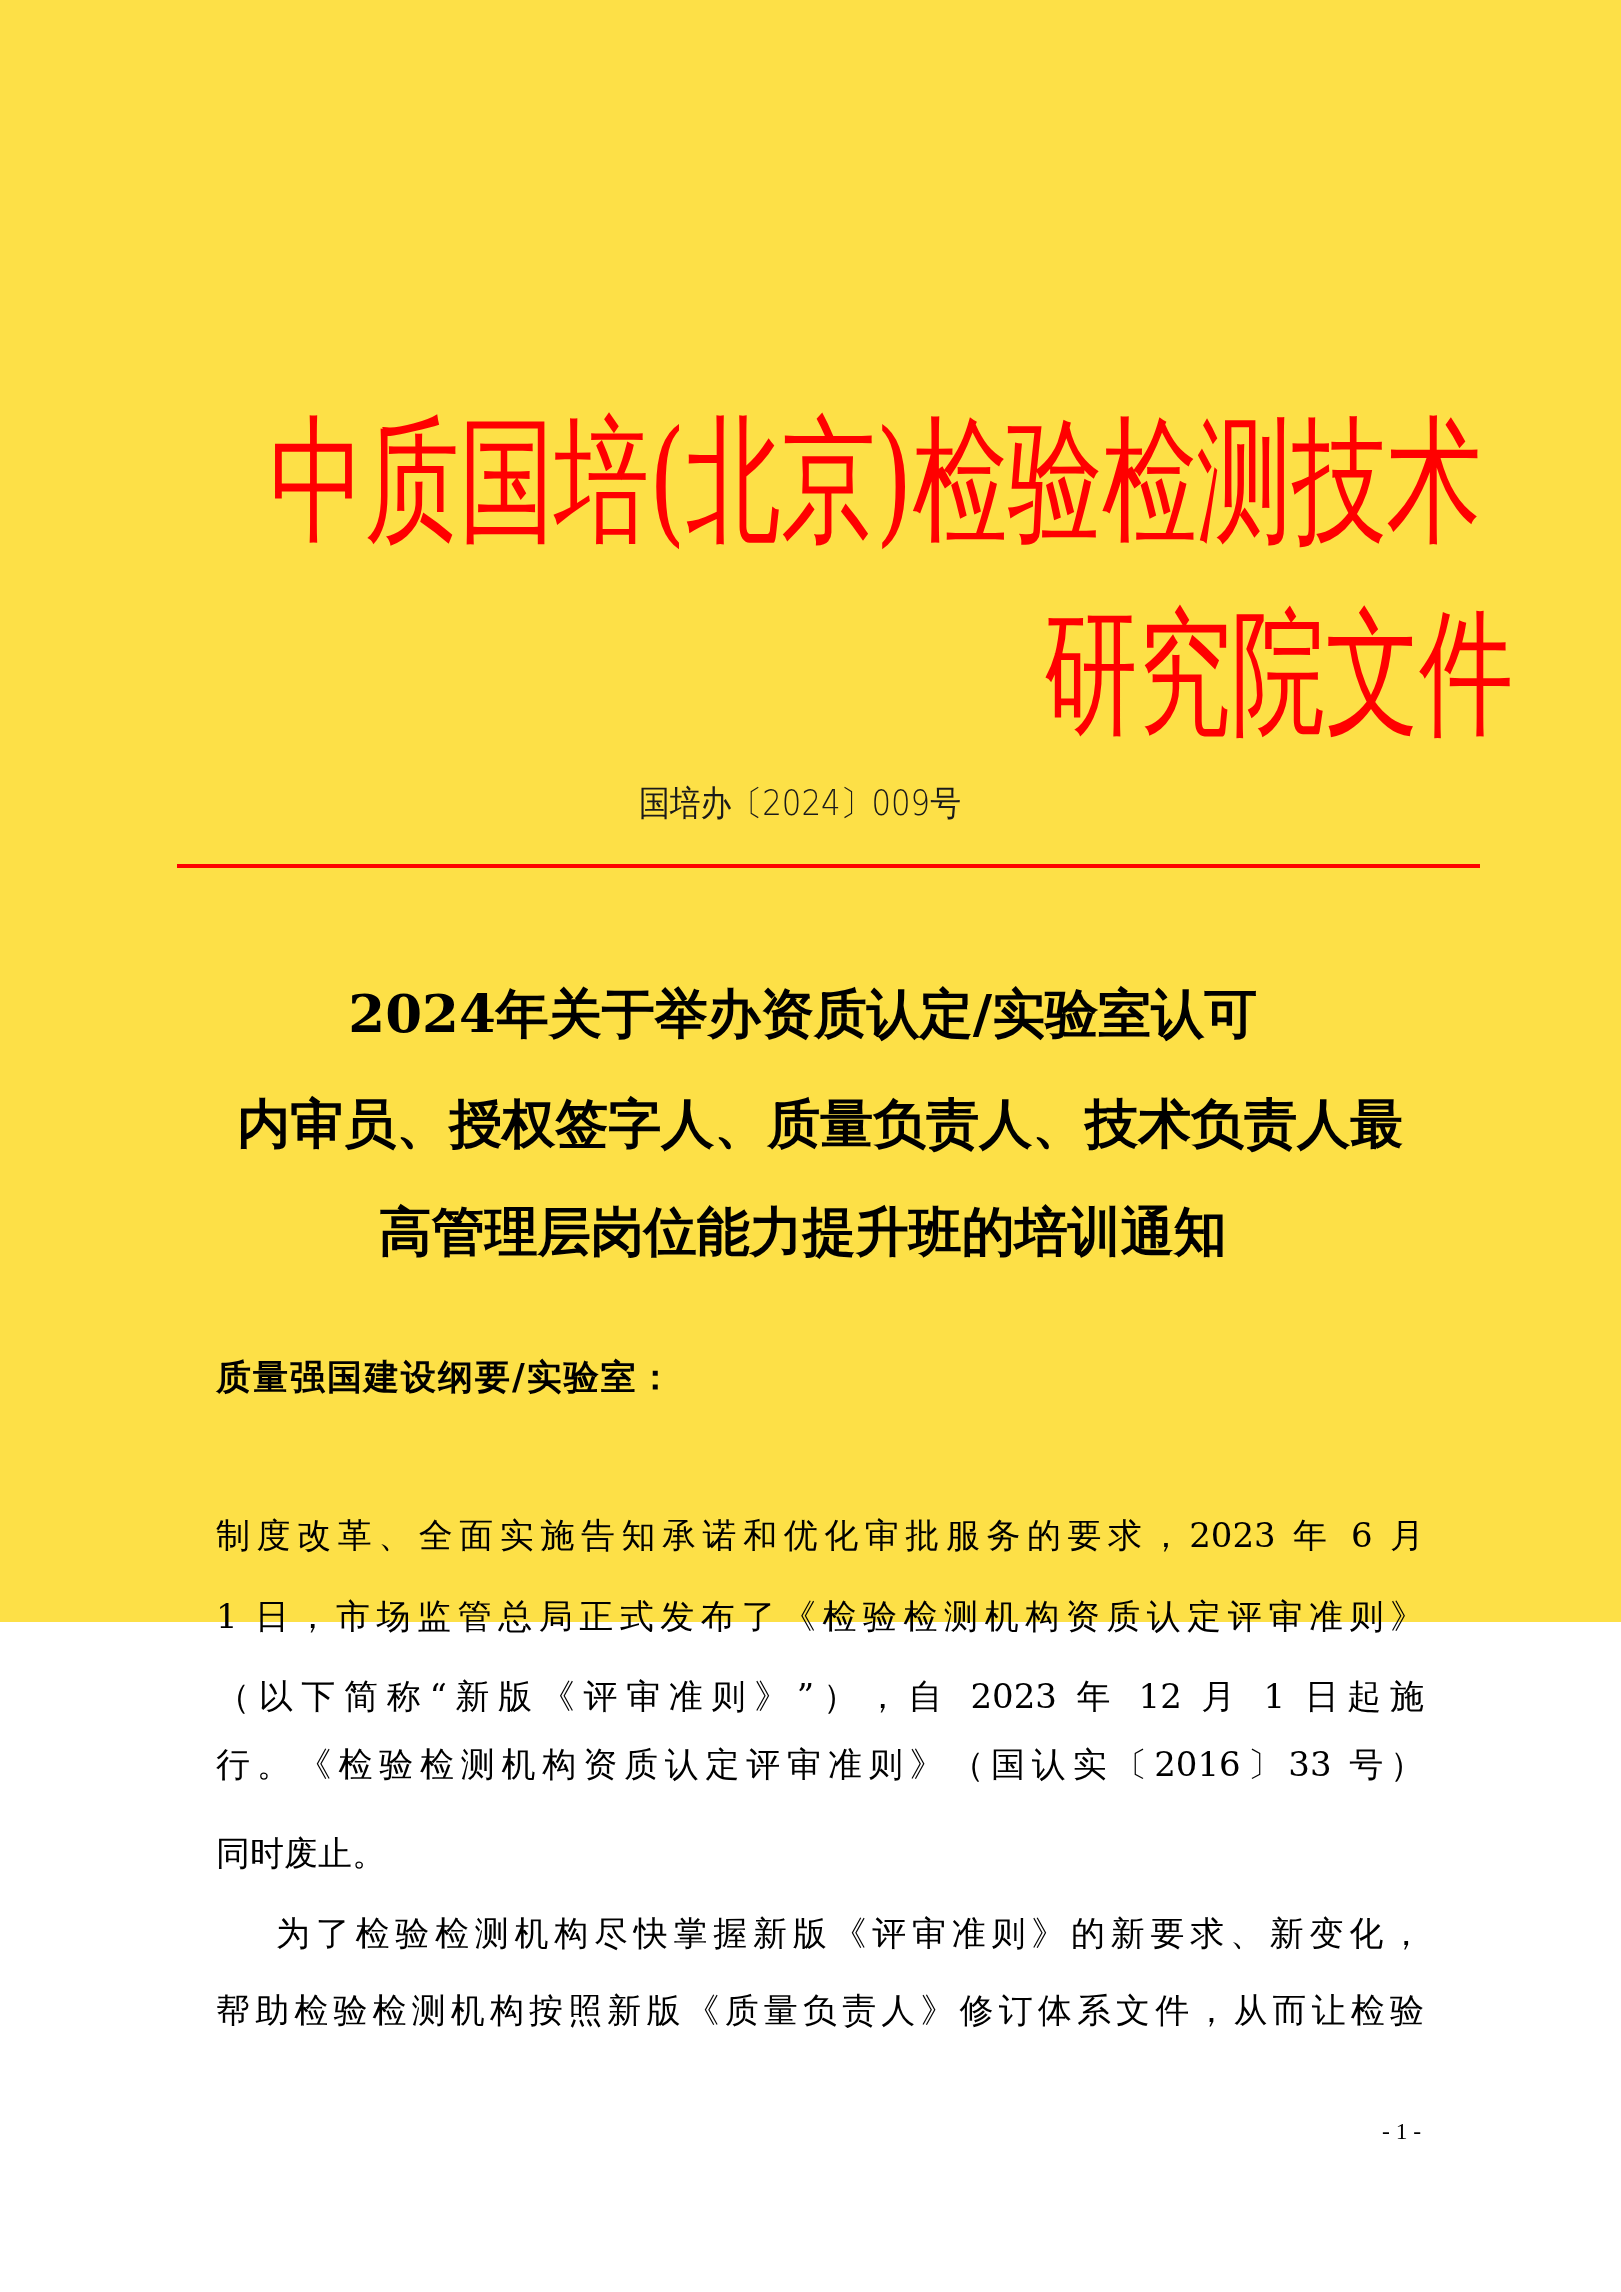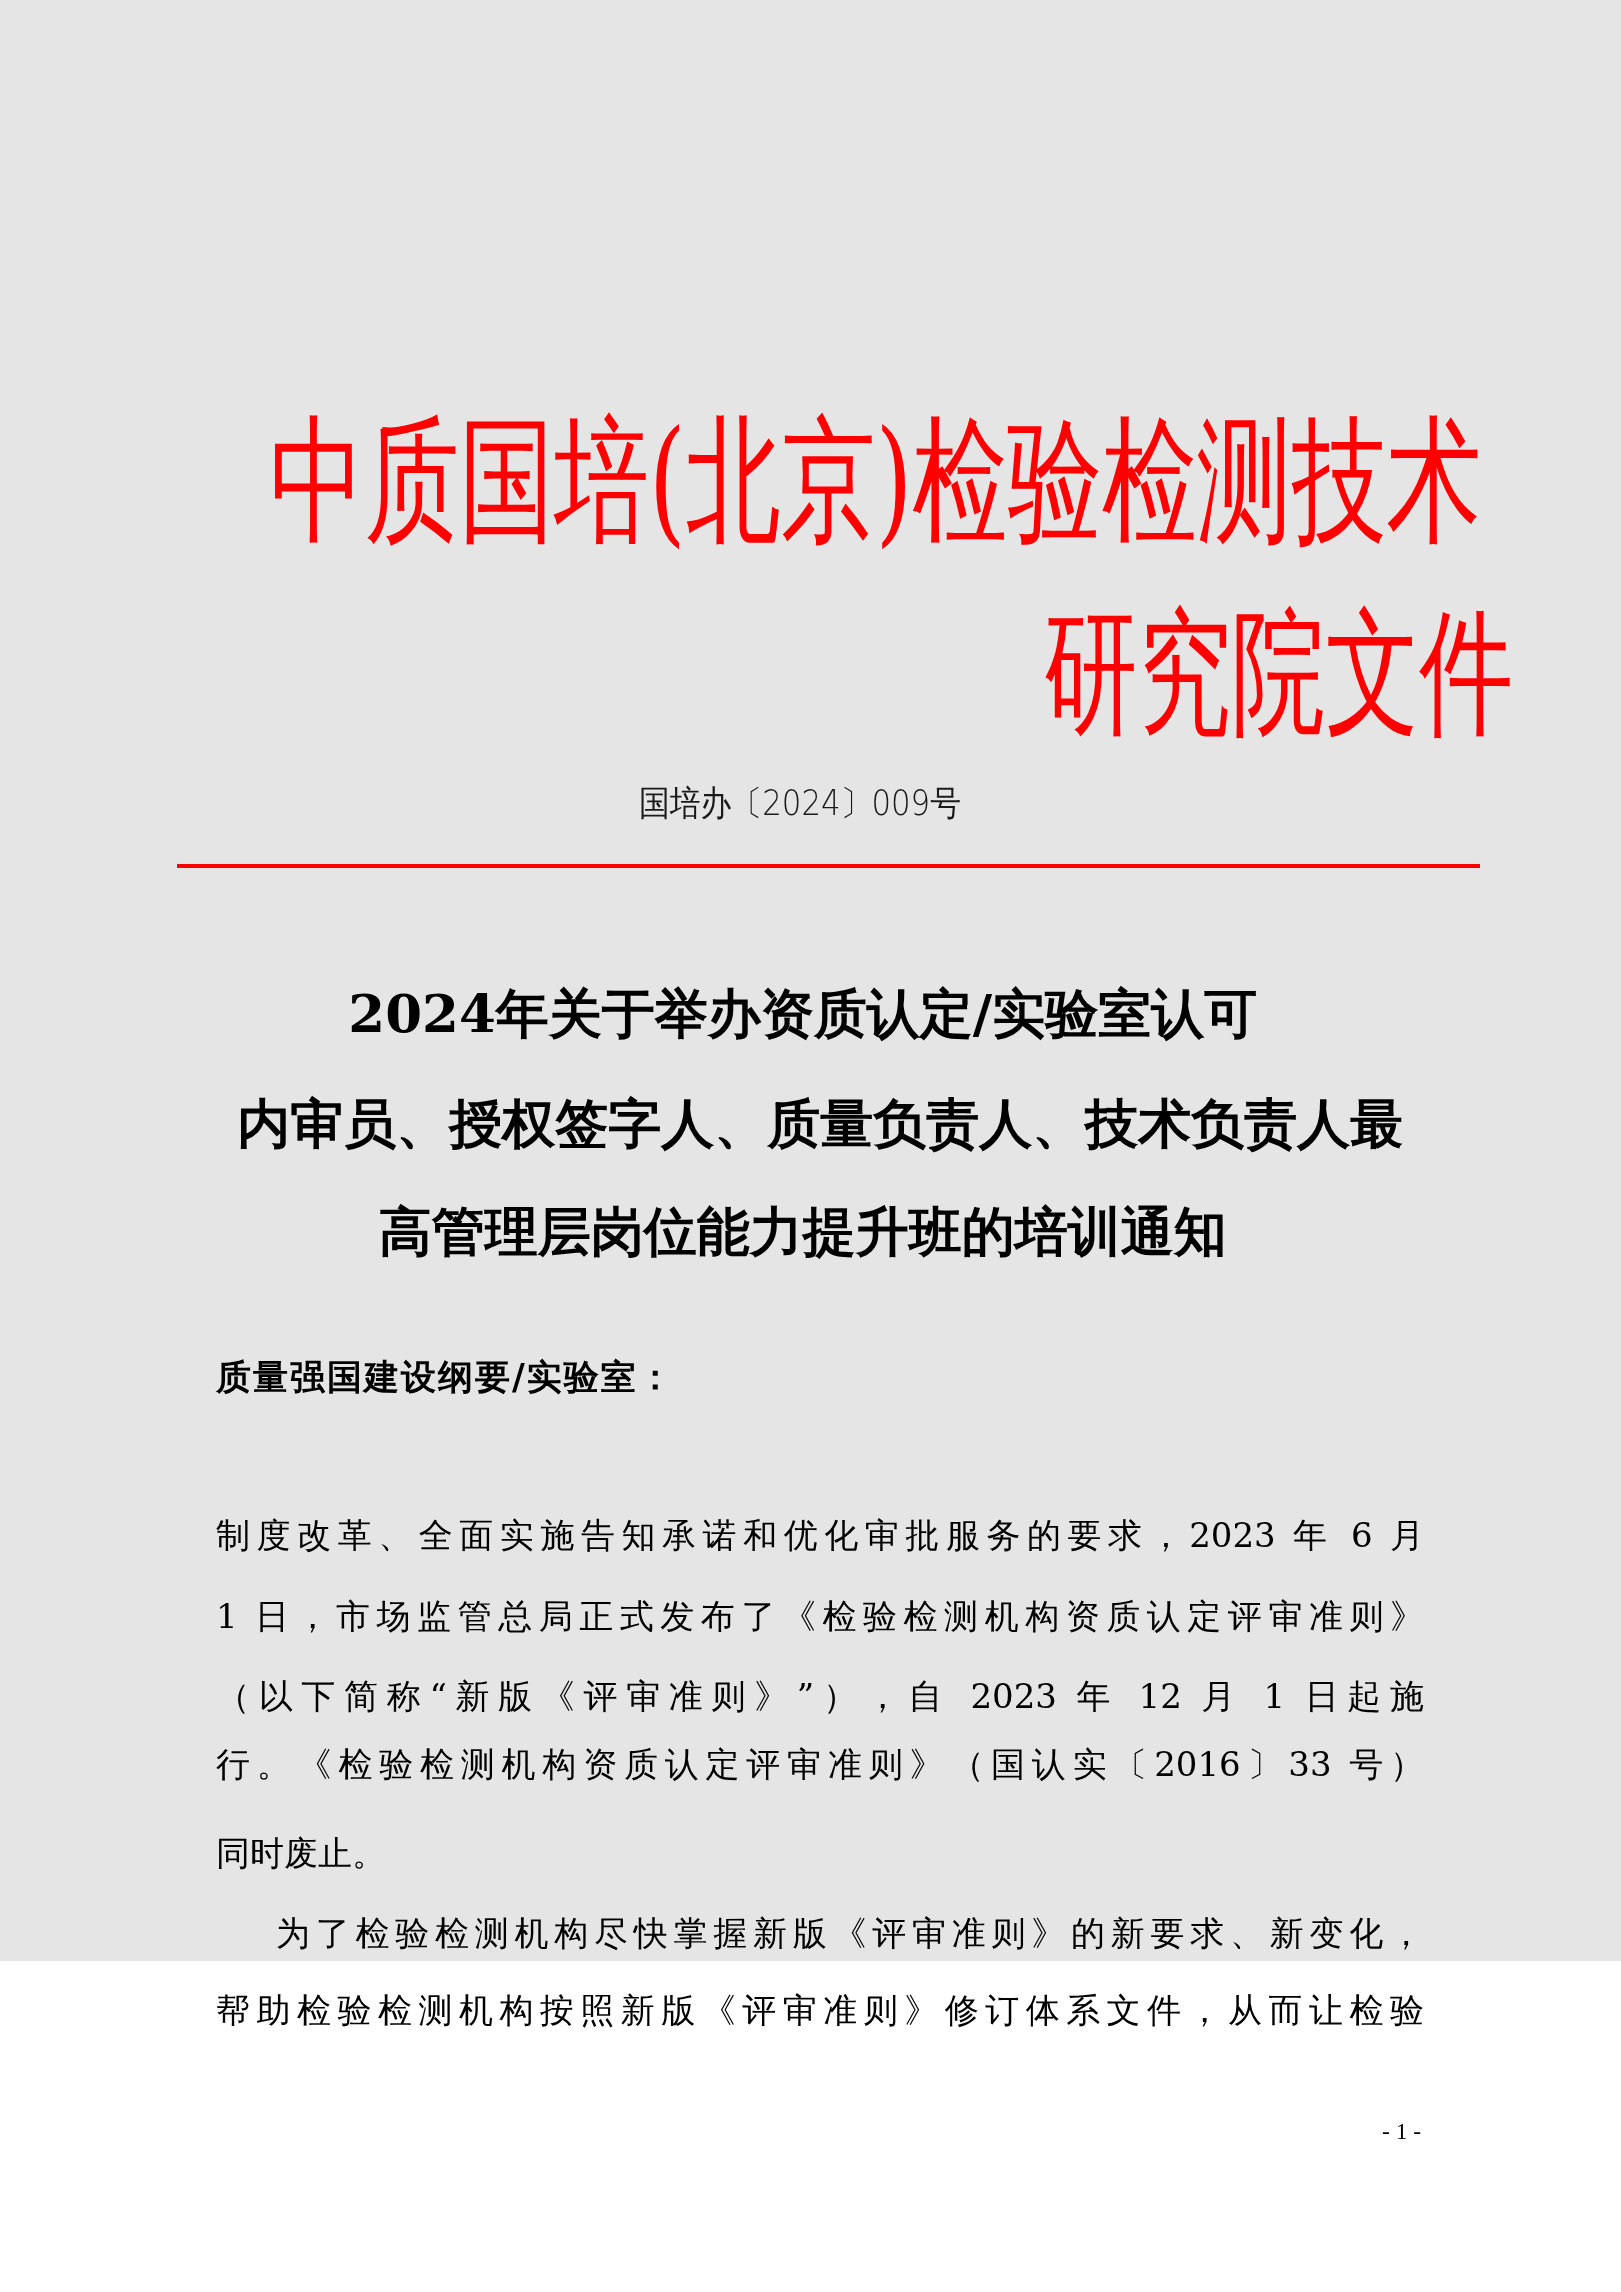--- a/index.html
+++ b/index.html
@@ -1,17 +1,17 @@
 <!DOCTYPE html>
 <html><head>
 <meta charset="utf-8">
 <style>
   html, body { margin: 0; padding: 0; background: #ffffff; }
   body { width: 1621px; height: 2293px; position: relative; overflow: hidden; }
-  .page { position: absolute; left: 0; top: 0; width: 1621px; height: 1961px; background: #e5e5e5; }
+  .page { position: absolute; left: 0; top: 0; width: 1621px; height: 1622px; background: #fde047; }
 
   .masthead-line {
     position: absolute; left: 0; width: 1621px; text-align: center;
     color: #ff0000; font-family: "DejaVu Serif", "Liberation Serif", serif;
     font-size: 137px; line-height: 137px; white-space: nowrap;
   }
   .masthead-line span.inner {
     display: inline-block; transform: scaleX(0.69); transform-origin: center center;
     letter-spacing: 0px;
   }
@@ -86,18 +86,18 @@
   <div class="headline" id="hl3">高管理层岗位能力提升班的培训通知</div>
 
   <div class="salutation">质量强国建设纲要/实验室：</div>
 
   <div class="body-line" style="top:1513px">制度改革、全面实施告知承诺和优化审批服务的要求，2023 年 6 月</div>
   <div class="body-line" style="top:1594px">1 日，市场监管总局正式发布了《检验检测机构资质认定评审准则》</div>
   <div class="body-line" style="top:1674px">（以下简称“新版《评审准则》”），自 2023 年 12 月 1 日起施</div>
   <div class="body-line" style="top:1742px">行。《检验检测机构资质认定评审准则》（国认实〔2016〕33 号）</div>
   <div class="body-line last" style="top:1831px">同时废止。</div>
   <div class="body-line indent2" style="top:1911px">为了检验检测机构尽快掌握新版《评审准则》的新要求、新变化，</div>
-  <div class="body-line" style="top:1988px">帮助检验检测机构按照新版《评审准则》修订体系文件，从而让检验</div>
+  <div class="body-line" style="top:1988px">帮助检验检测机构按照新版《质量负责人》修订体系文件，从而让检验</div>
 
   <div class="page-number">- 1 -</div>
 
 </div>
 
 
 </body></html>

